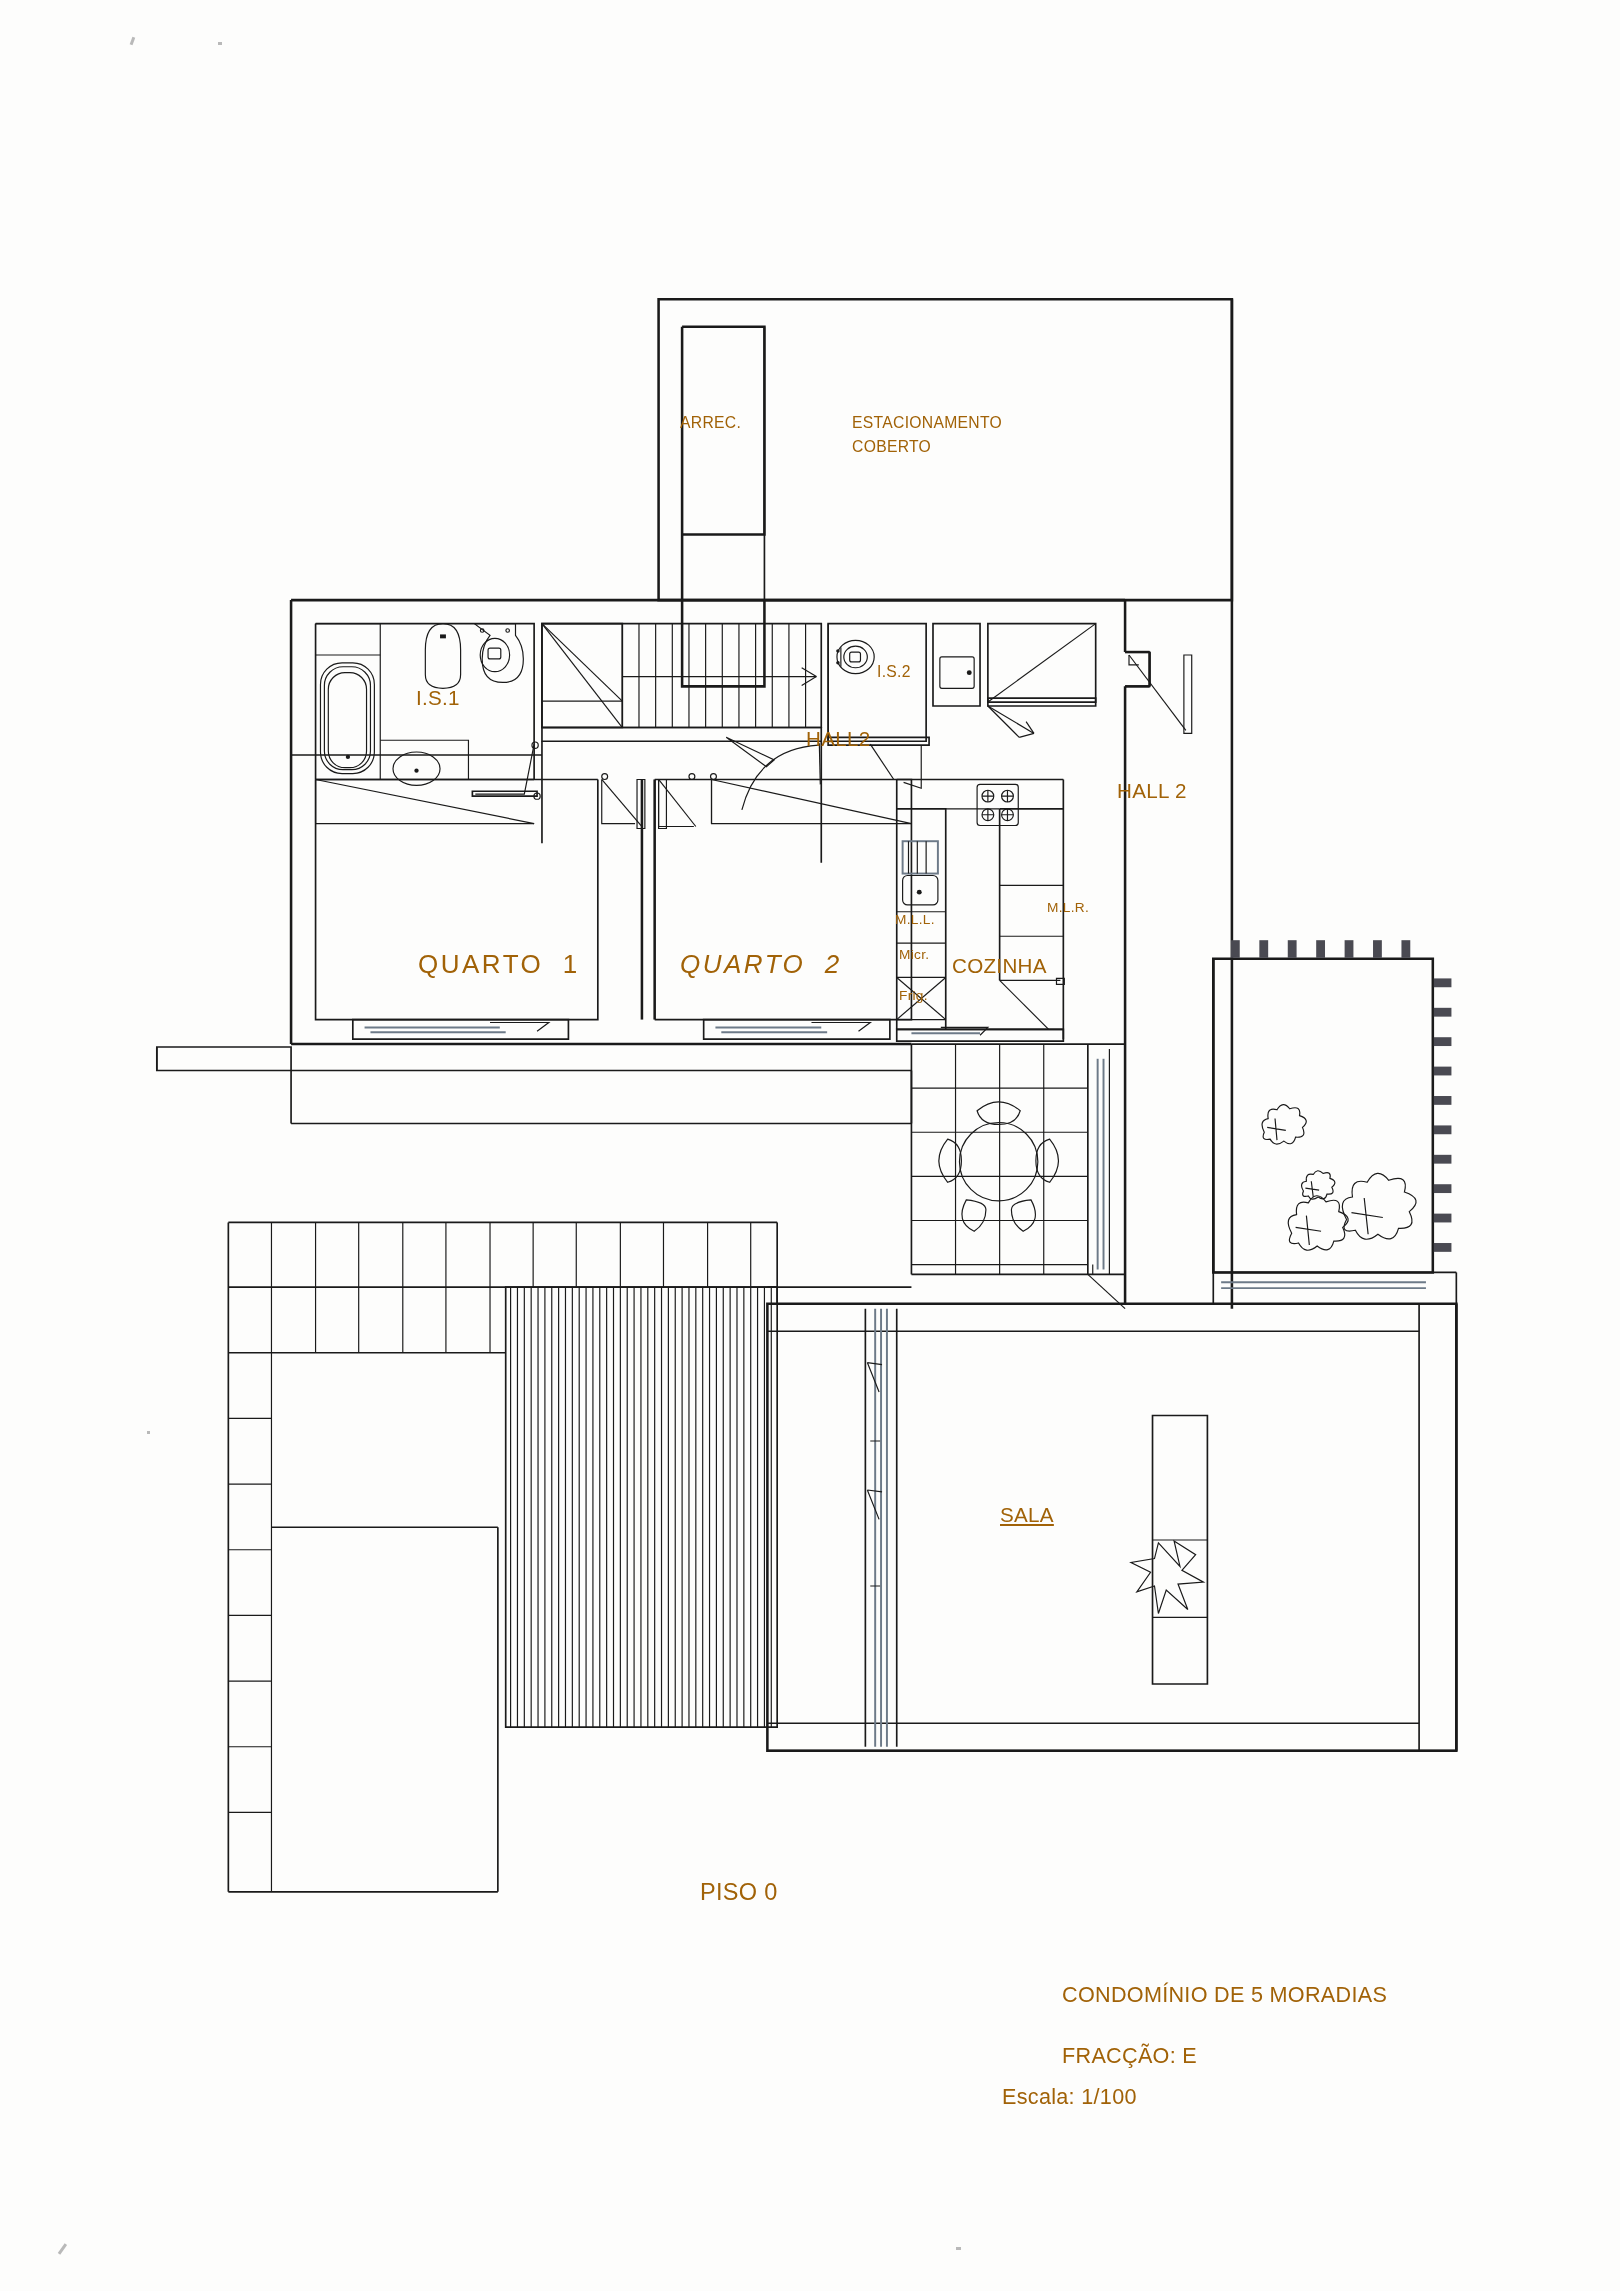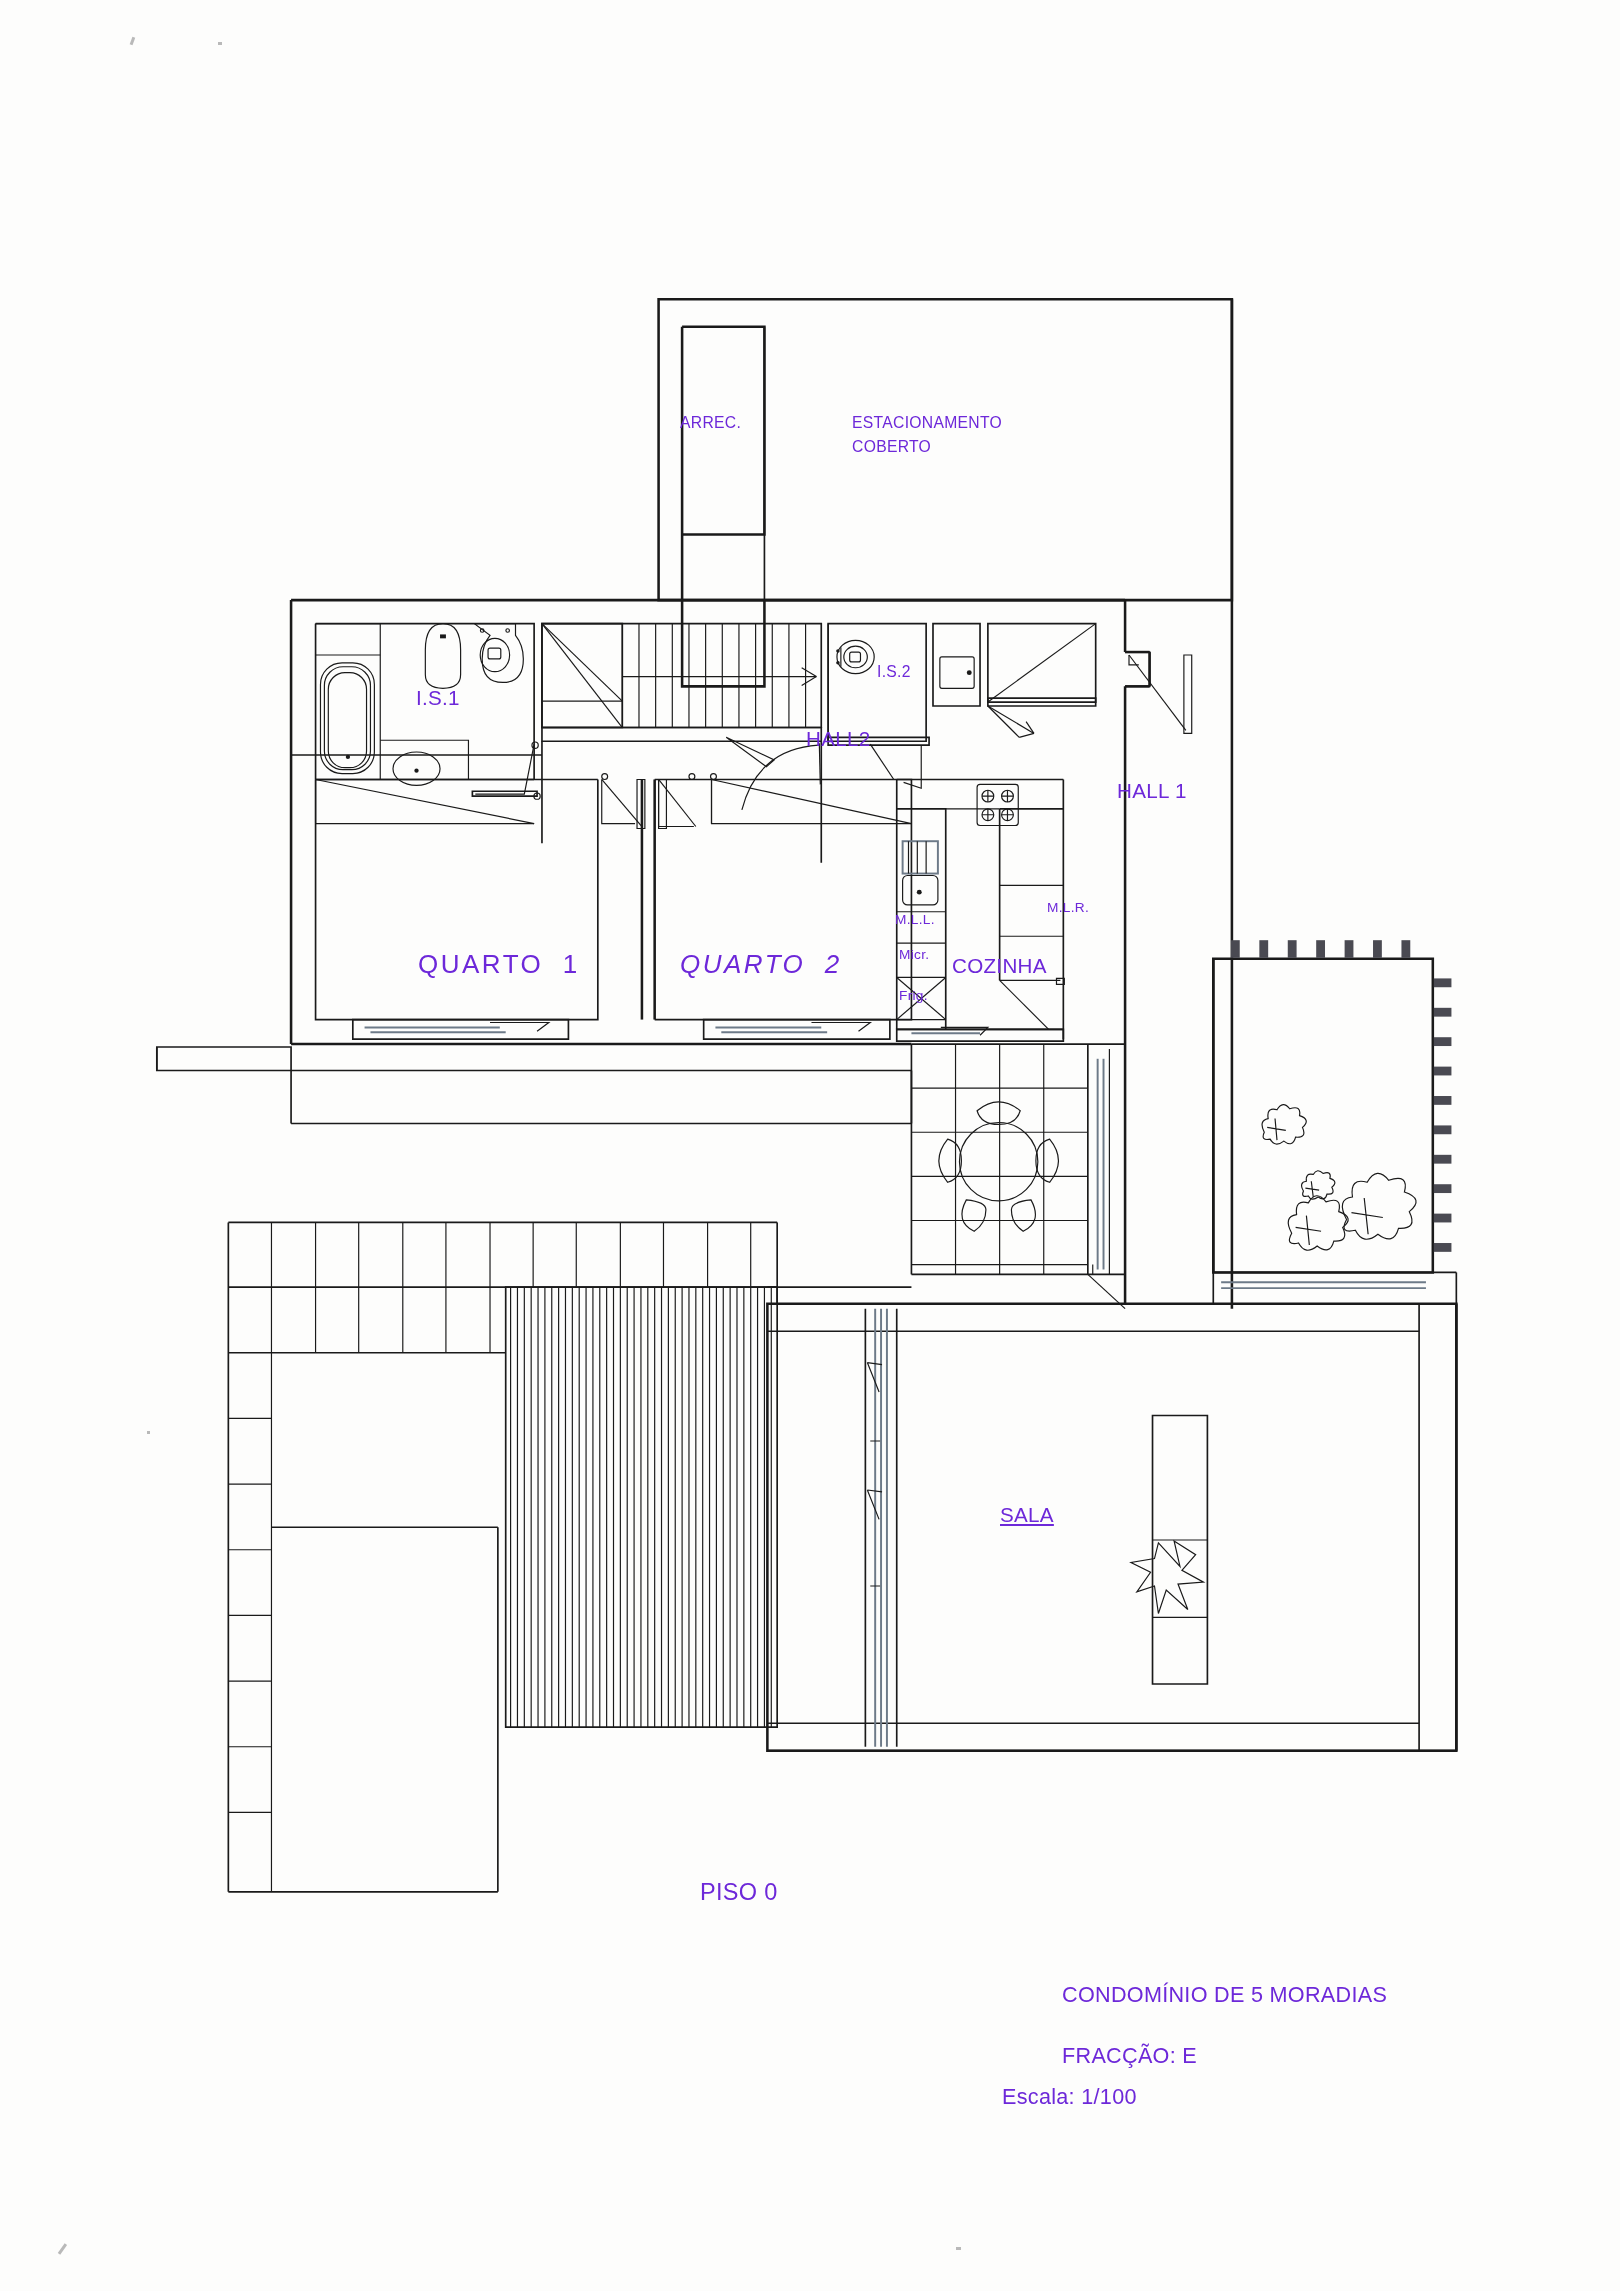--- a/index.html
+++ b/index.html
@@ -22,21 +22,21 @@
     background: #fdfdfc;
   }
   #plan-svg {
     position: absolute;
     left: 0; top: 0;
     width: 1620px;
     height: 2292px;
   }
   .lbl {
     position: absolute;
-    color: #6d28d9;
+    color: #a16207;
     white-space: pre;
     letter-spacing: 0.3px;
   }
   .lbl-room      { font-size: 20.6px; }
   .lbl-room-wide { font-size: 26px; letter-spacing: 2.5px; }
   .lbl-small     { font-size: 15.7px; }
   .lbl-tiny      { font-size: 13.7px; }
   .lbl-title     { font-size: 23.5px; }
   .lbl-block     { font-size: 21.6px; line-height: 33px; }
   .speck {
@@ -414,21 +414,21 @@
   <div class="lbl lbl-small" style="left:680px; top:414px;">ARREC.</div>
 
   <div class="lbl lbl-small" style="left:852px; top:414px;">ESTACIONAMENTO</div>
 
   <div class="lbl lbl-small" style="left:852px; top:438px;">COBERTO</div>
 
   <div class="lbl lbl-room" style="left:416px; top:686px;">I.S.1</div>
 
   <div class="lbl lbl-small" style="left:877px; top:663px;">I.S.2</div>
 
-  <div class="lbl lbl-room" style="left:1117px; top:779px;">HALL 1</div>
+  <div class="lbl lbl-room" style="left:1117px; top:779px;">HALL 2</div>
 
   <div class="lbl lbl-room" style="left:806px; top:727px;">HALL2</div>
 
   <div class="lbl lbl-room-wide" style="left:418px; top:949px;">QUARTO  1</div>
 
   <div class="lbl lbl-room-wide" style="left:680px; top:949px;font-style:italic;">QUARTO  2</div>
 
   <div class="lbl lbl-room" style="left:952px; top:954px;">COZINHA</div>
 
   <div class="lbl lbl-room" style="left:1000px; top:1503px;text-decoration:underline;">SALA</div>

